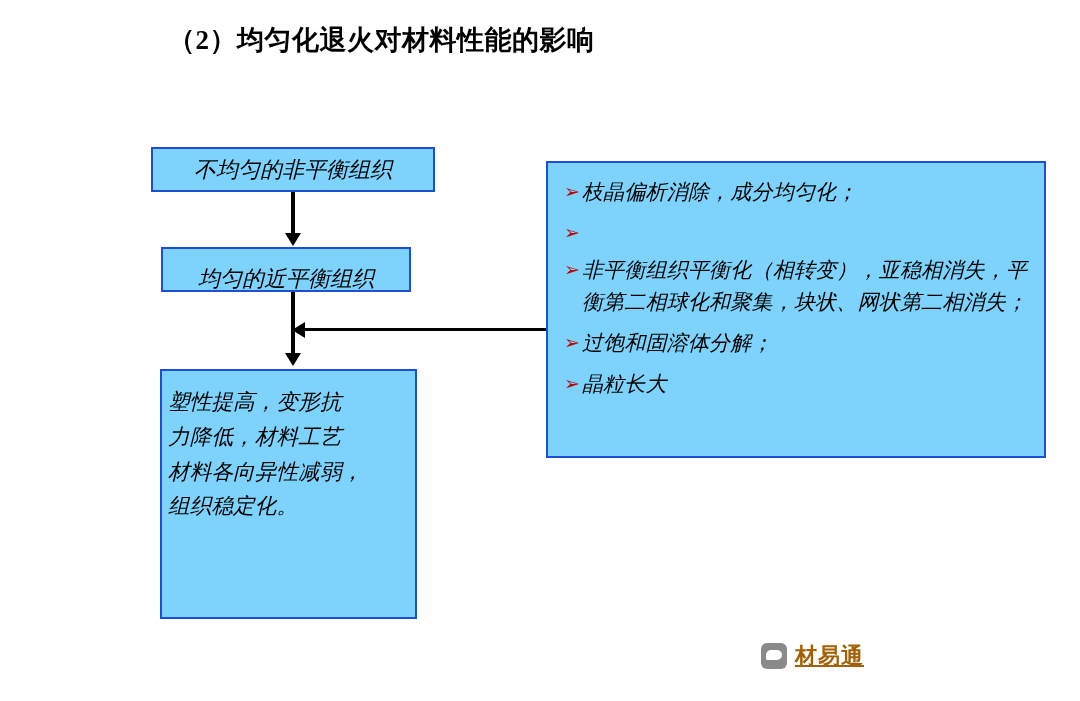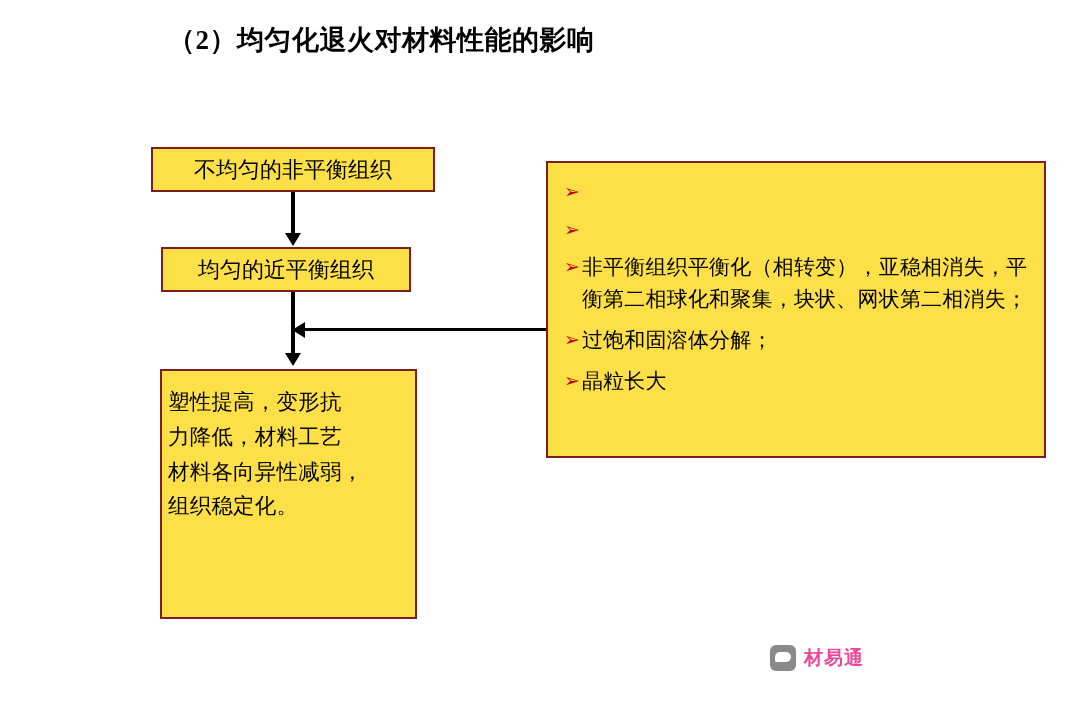--- a/index.html
+++ b/index.html
@@ -26,23 +26,24 @@
     position: absolute;
     left: 168px;
     top: 18px;
     font-size: 27px;
     font-weight: 700;
     letter-spacing: 0.5px;
     white-space: nowrap;
   }
   .box {
     position: absolute;
-    border: 2px solid #7f1d1d;
-    background: #fde047;
+    border: 2px solid #1d4ed8;
+    background: #7dd3fc;
     box-sizing: border-box;
+    font-style: italic;
   }
   .box-text {
     font-size: 22px;
     line-height: 1.05;
     white-space: nowrap;
   }
   
   #box1 {
     left: 151px;
     top: 143px;
@@ -52,21 +53,21 @@
     align-items: center;
     justify-content: center;
   }
   
   #box2 {
     left: 161px;
     top: 243px;
     width: 250px;
     height: 45px;
     display: flex;
-    align-items: center;
+    align-items: flex-end;
     justify-content: center;
   }
   
   #box3 {
     left: 160px;
     top: 365px;
     width: 257px;
     height: 250px;
     padding: 14px 16px 0 6px;
   }
@@ -143,25 +144,26 @@
   }
   #watermark .wm-icon::before {
     content: "";
     position: absolute;
     left: 5px; top: 7px;
     width: 16px; height: 10px;
     border-radius: 8px 8px 8px 2px;
     background: #ffffff;
   }
   #watermark .wm-text {
-    font-size: 19px;
+    font-size: 22px;
     font-weight: 700;
     letter-spacing: 1px;
-    color: #ec4899;
+    color: #a16207;
     font-family: "Liberation Serif", serif;
+    text-decoration: underline;
   }
 </style>
 </head>
 <body>
 
 <div id="slide">
 
   <div class="title">（2）均匀化退火对材料性能的影响</div>
 
   <div class="box" id="box1">
@@ -184,20 +186,21 @@
   <div class="box" id="box3">
     <div class="ptext">塑性提高，变形抗</div>
     <div class="ptext">力降低，材料工艺</div>
     <div class="ptext">材料各向异性减弱，</div>
     <div class="ptext">组织稳定化。</div>
   </div>
 
   <div class="box" id="box4">
     <div class="bullet-row">
       <span class="bullet-mark">➢</span>
+      <span class="bullet-text">枝晶偏析消除，成分均匀化；</span>
     </div>
     <div class="bullet-row">
       <span class="bullet-mark">➢</span>
     </div>
     <div class="bullet-row">
       <span class="bullet-mark">➢</span>
       <span class="bullet-text">非平衡组织平衡化（相转变），亚稳相消失，平衡第二相球化和聚集，块状、网状第二相消失；</span>
     </div>
     <div class="bullet-row">
       <span class="bullet-mark">➢</span>

